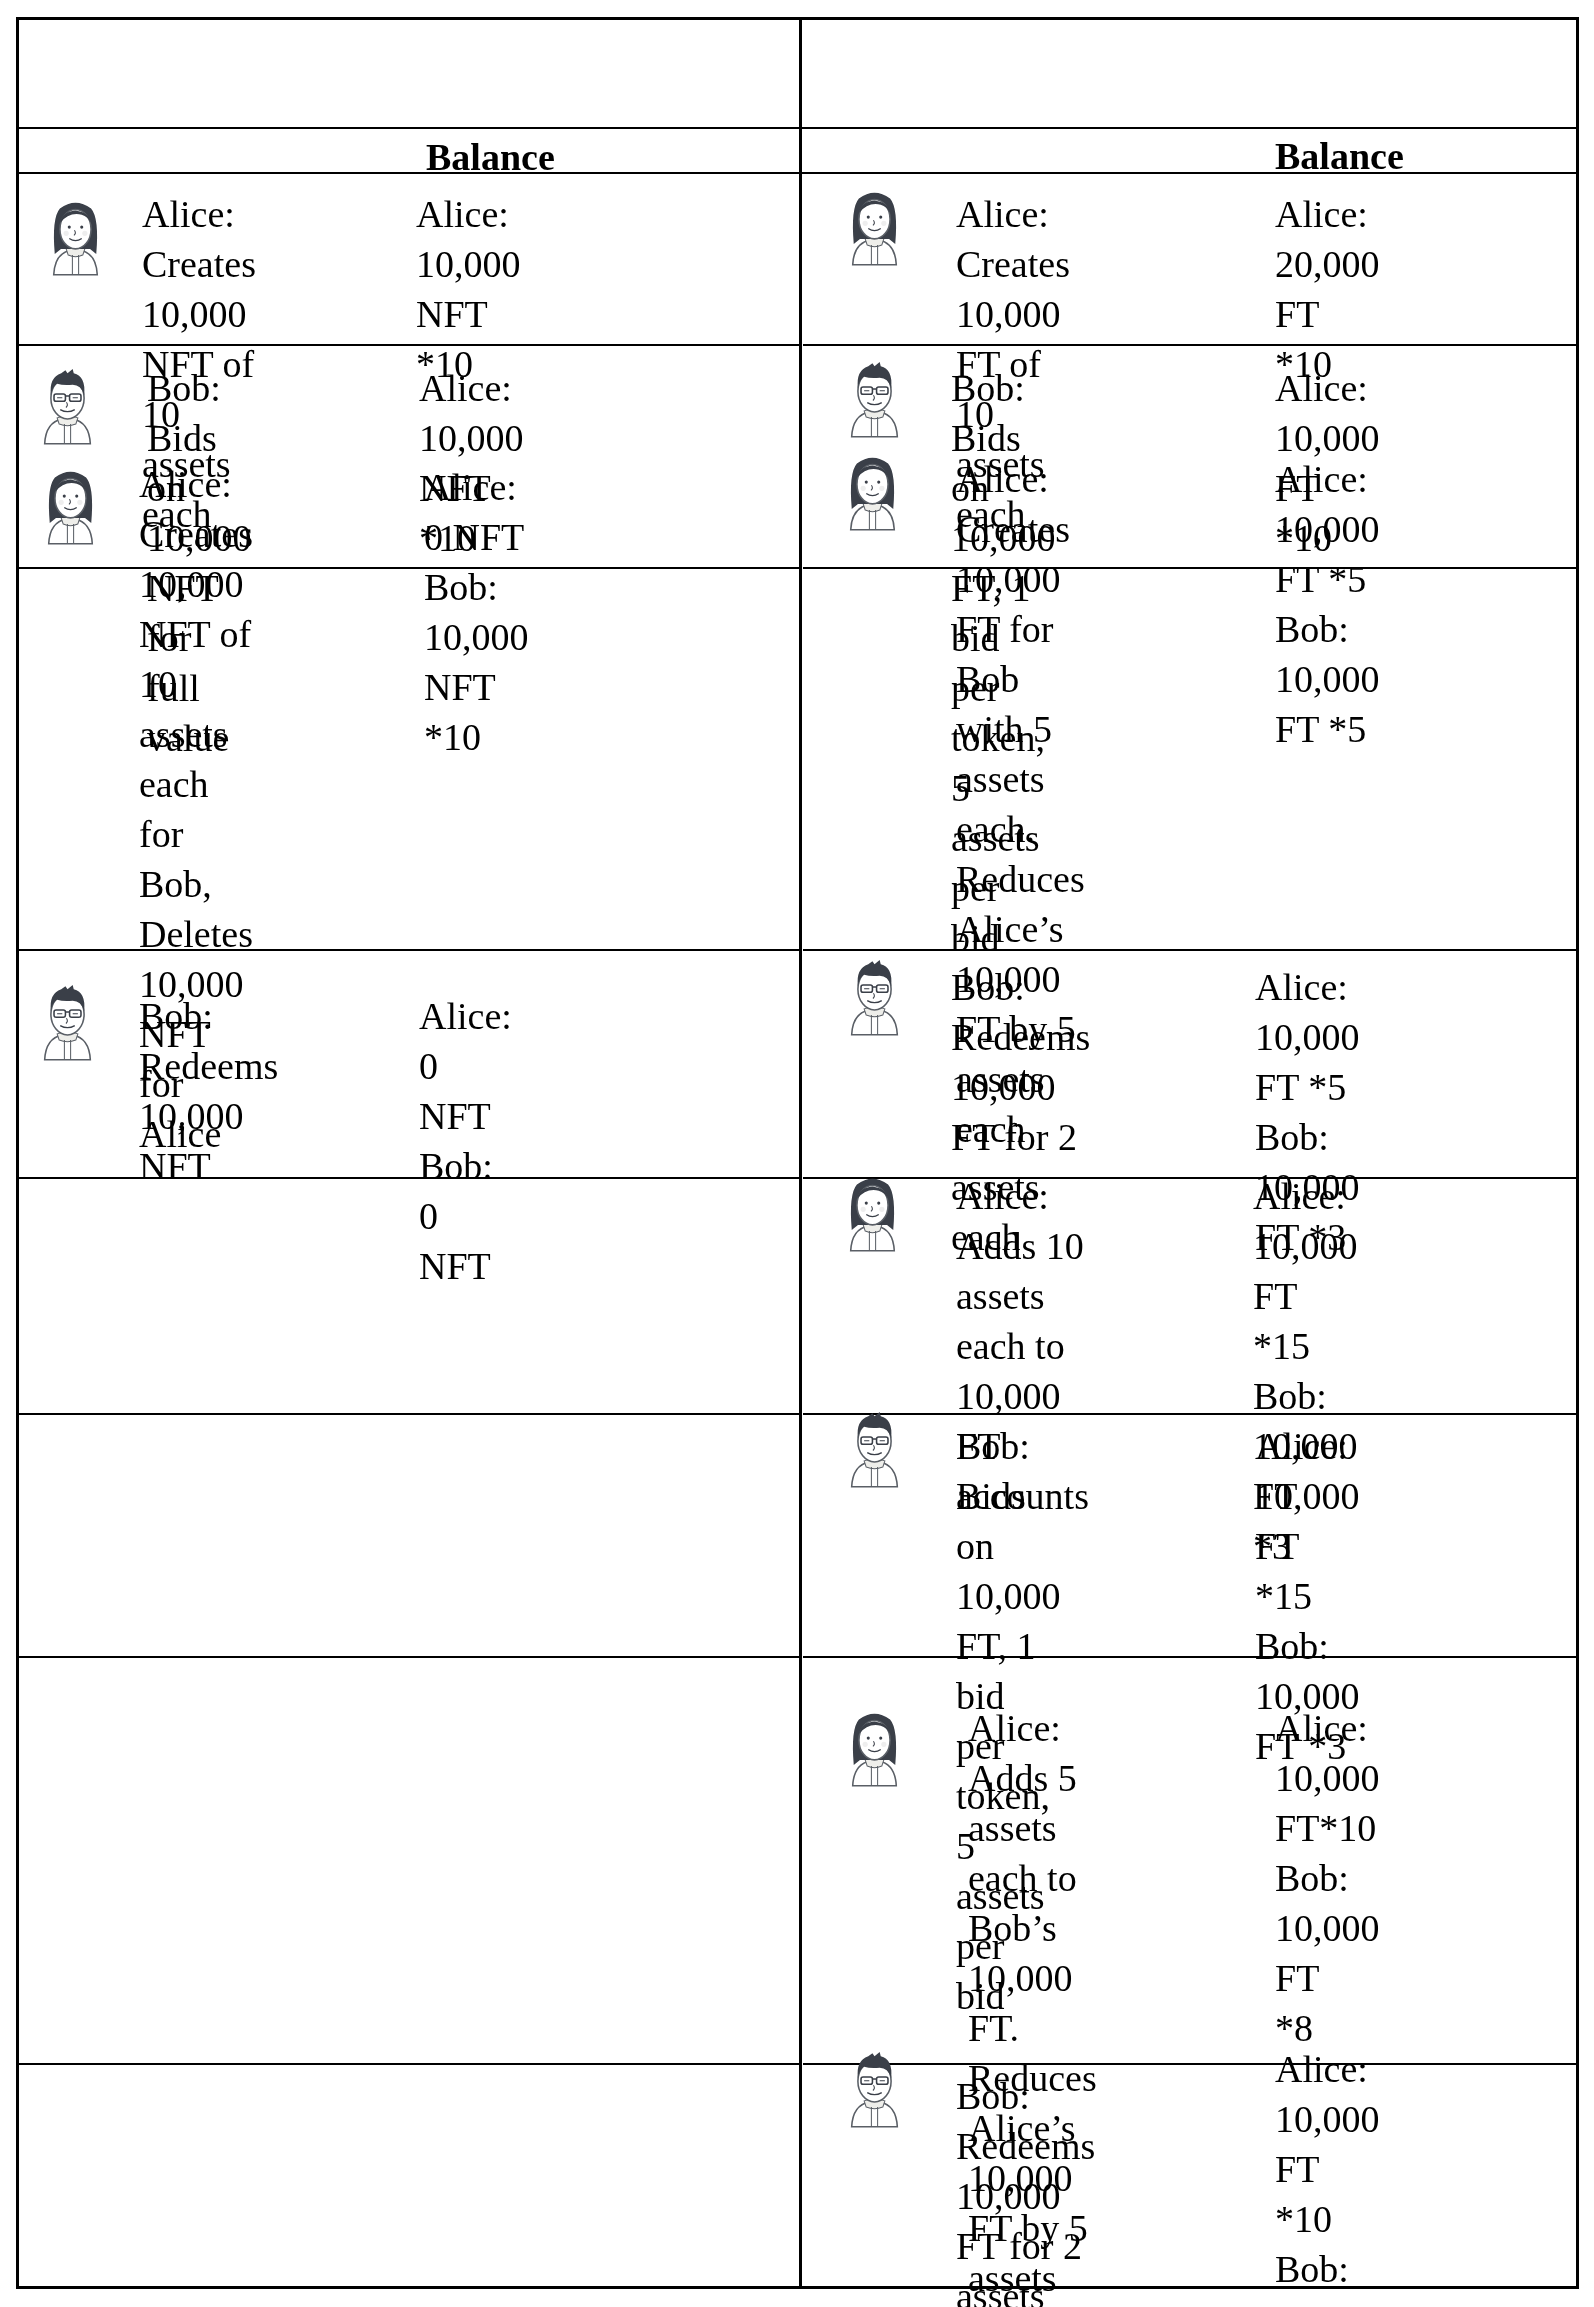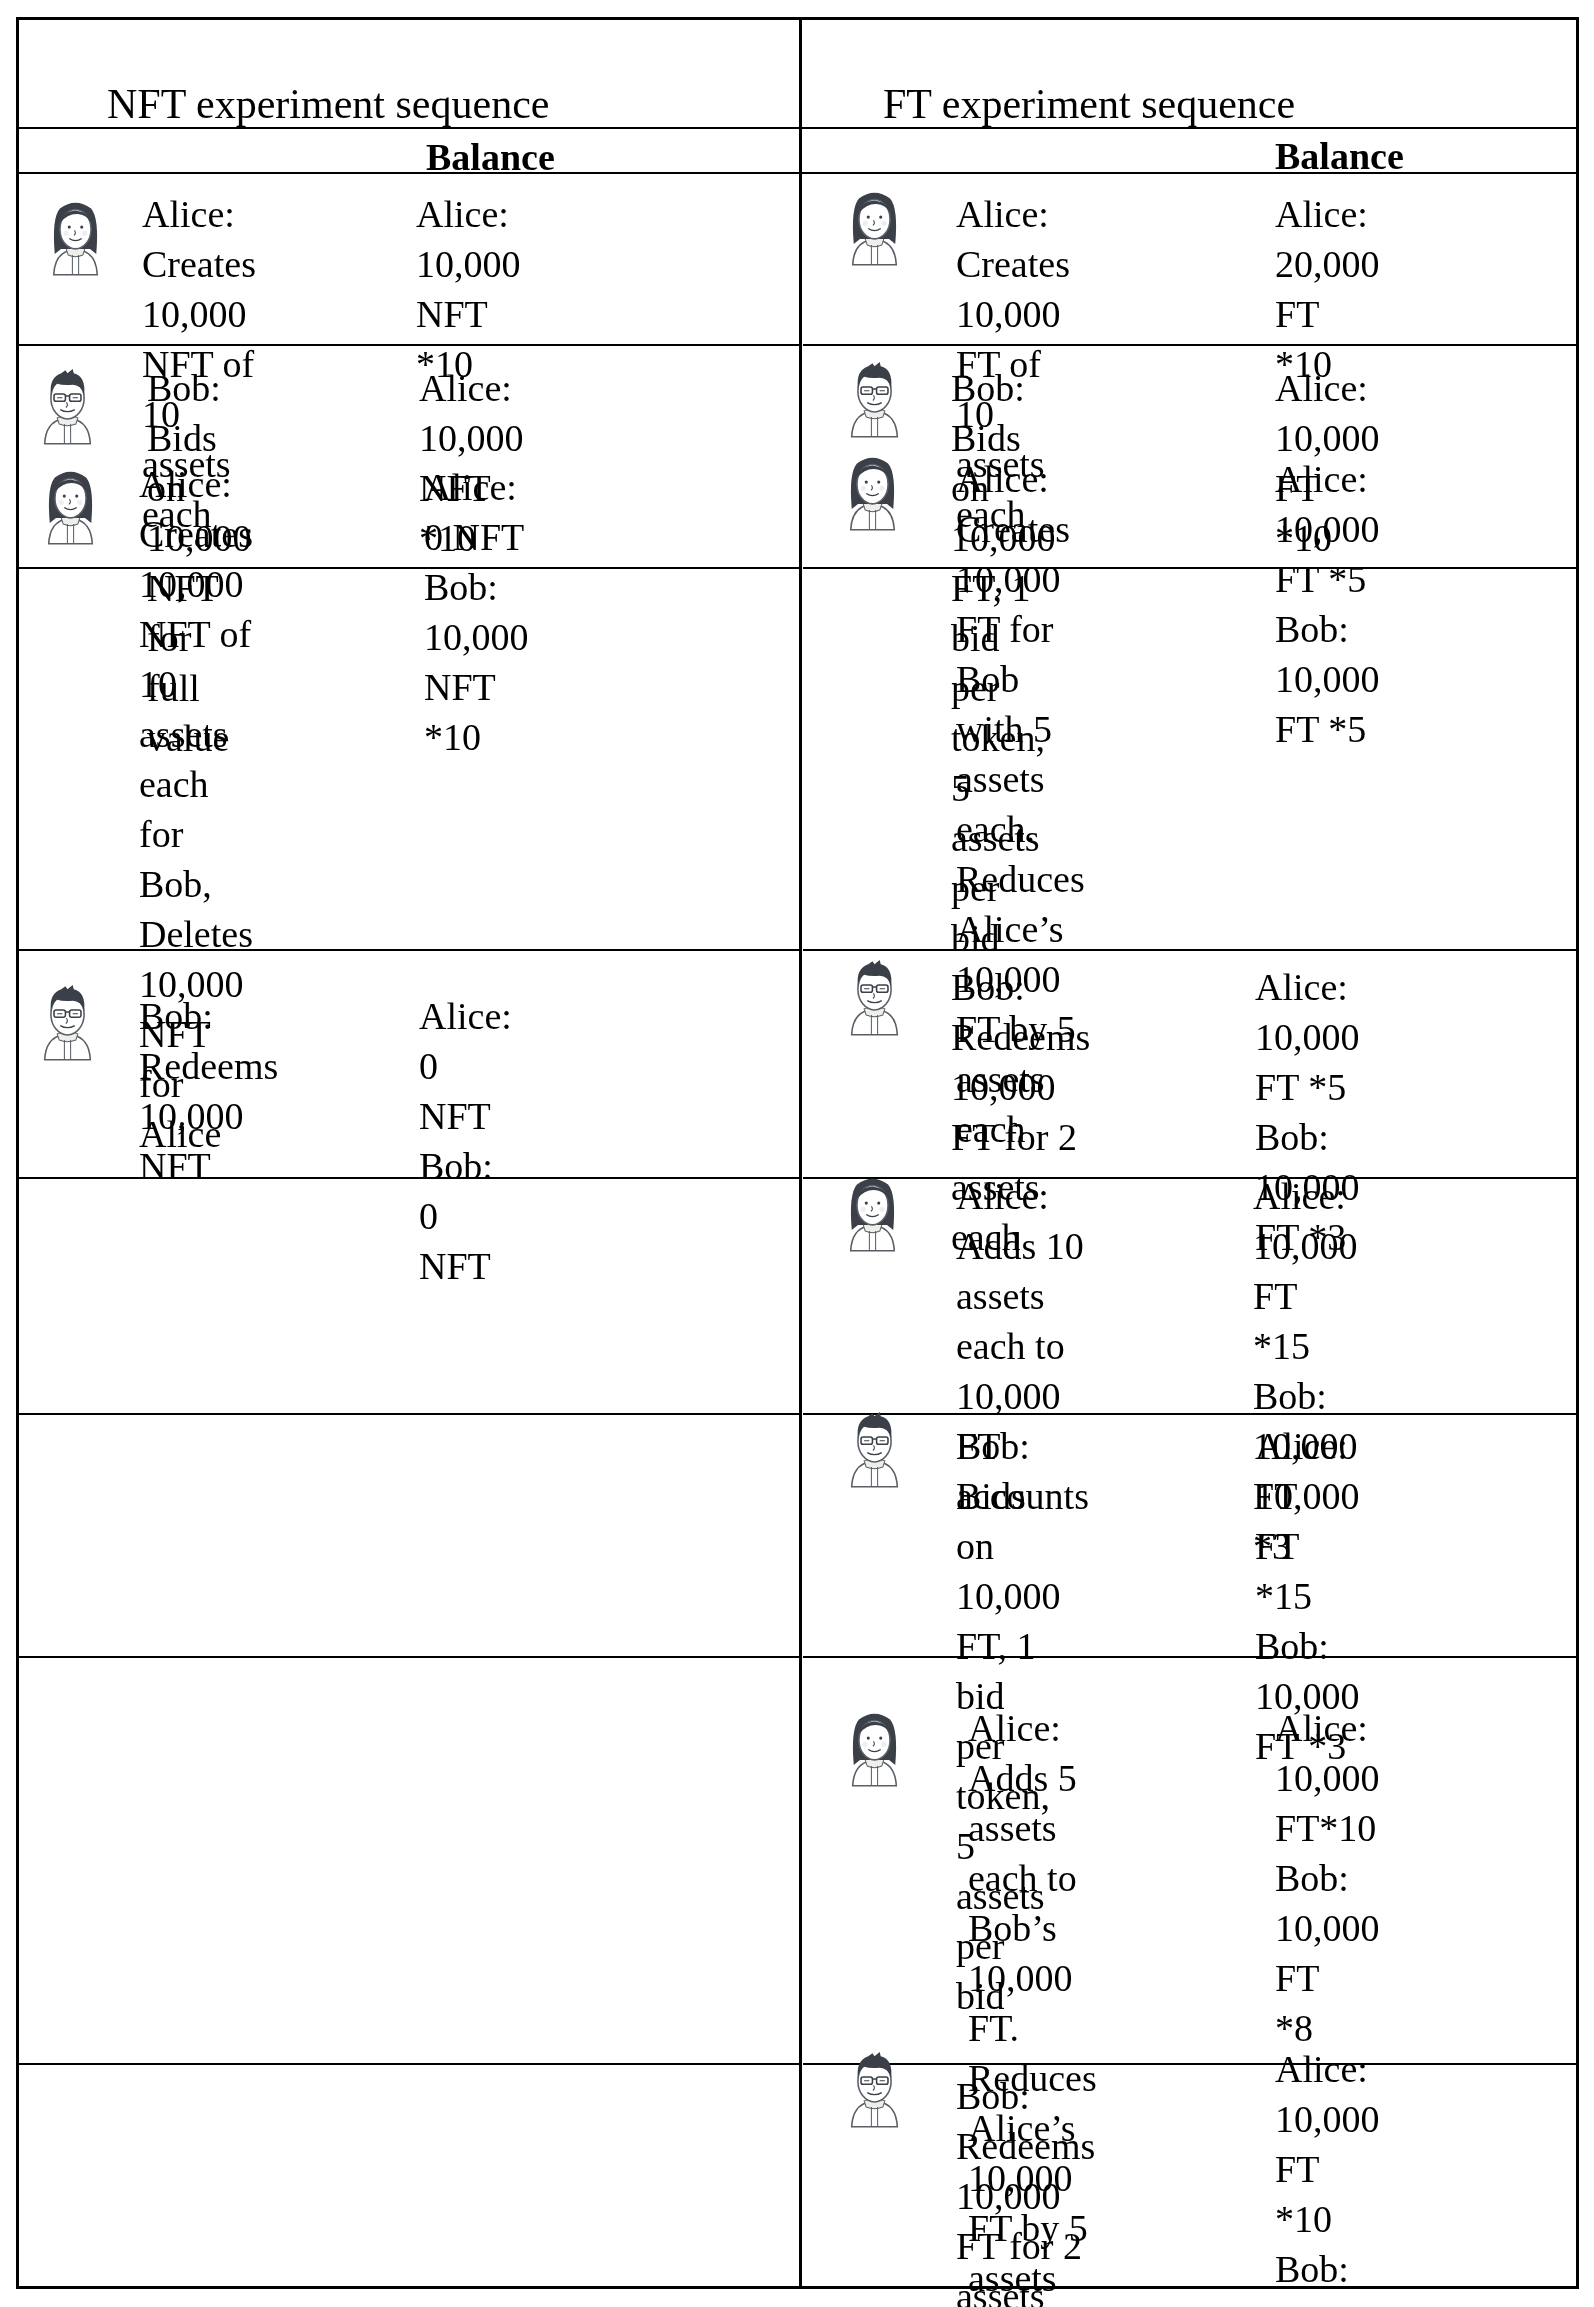--- a/index.html
+++ b/index.html
@@ -50,22 +50,20 @@
     </symbol>
   </defs>
 </svg>
 
 <div id="table">
   <div class="divider-v"></div>
 
   <div class="hline" style="left:0;right:0;top:107px;"></div>
   <div class="hline" style="left:0;right:0;top:152px;"></div>
 
-  <div class="col-title" style="left:88px;top:63px;">NFT experiment sequence</div>
-  <div class="col-title" style="left:864px;top:63px;">FT experiment sequence</div>
   <div class="bal-head" style="left:407px;top:118px;">Balance</div>
   <div class="bal-head" style="left:1256px;top:117px;">Balance</div>
 
   <div class="hline" style="left:0;width:780px;top:324px;"></div>
   <div class="hline" style="left:0;width:780px;top:547px;"></div>
   <div class="hline" style="left:0;width:780px;top:929px;"></div>
   <div class="hline" style="left:0;width:780px;top:1157px;"></div>
   <div class="hline" style="left:0;width:780px;top:1393px;"></div>
   <div class="hline" style="left:0;width:780px;top:1636px;"></div>
   <div class="hline" style="left:0;width:780px;top:2043px;"></div>

